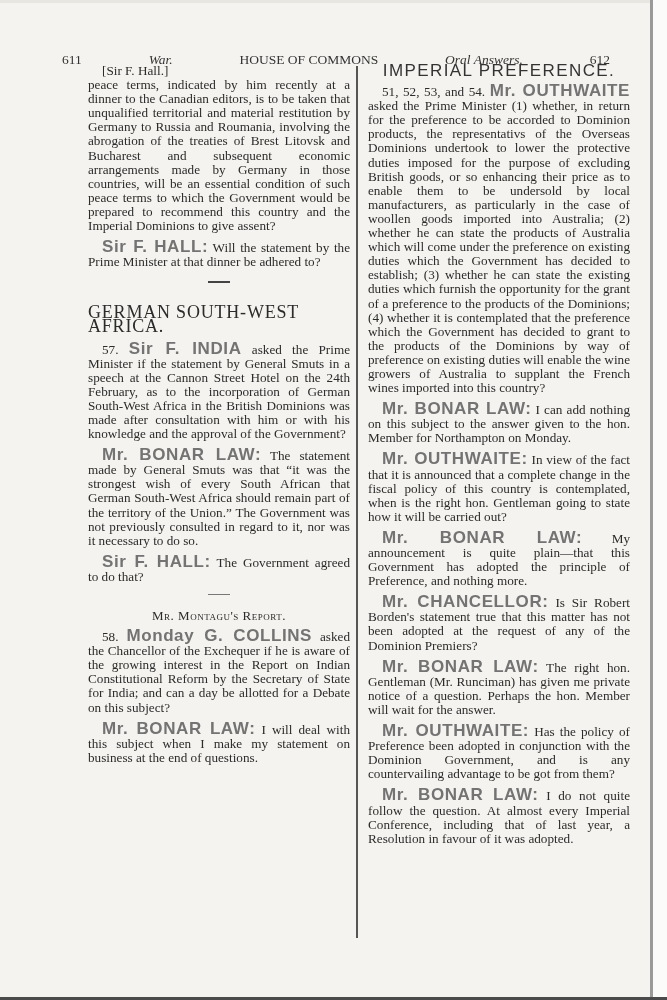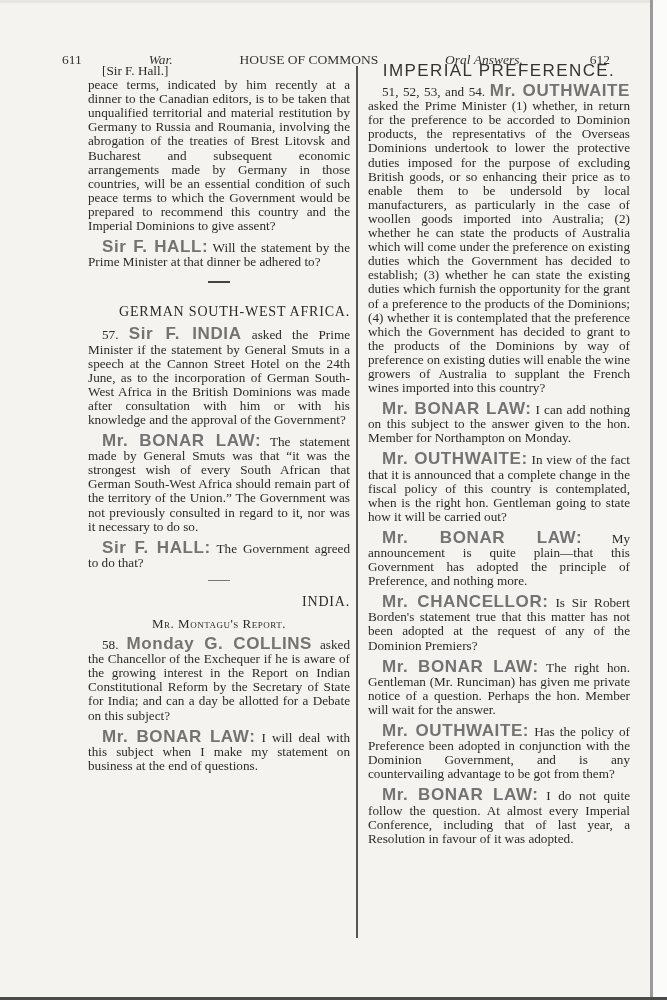--- a/index.html
+++ b/index.html
@@ -36,21 +36,21 @@
   }
 
   p { margin: 0 0 7px 0; text-indent: 14px; }
   p.noindent { text-indent: 0; }
   .speaker {
     font-family: "Liberation Sans", "DejaVu Sans", sans-serif;
     font-weight: bold; font-size: 17px; letter-spacing: 0.6px; color: #737373;
   }
   .sirhall-ref { text-indent: 14px; margin-bottom: 0; }
   .heading {
-    text-align: right; font-size: 14px; letter-spacing: 0.8px;
+    text-align: left; font-size: 18px; letter-spacing: 0.8px;
     margin: 10px 0 8px 0; text-indent: 0;
   }
   .heading-sans {
     text-align: center; font-family: "Liberation Sans", "DejaVu Sans", sans-serif;
     font-weight: normal; font-size: 17px; letter-spacing: 1.4px; color: #333;
     margin: 0 0 6px 0; text-indent: 0;
   }
   .subheading {
     text-align: center; font-variant: small-caps; font-size: 13px;
     letter-spacing: 0.5px; margin: 0 0 6px 0; text-indent: 0;
@@ -78,27 +78,26 @@
 
 <div class="col col-left">
   <p class="sirhall-ref">[Sir F. Hall.]</p>
   <p class="noindent">peace terms, indicated by him recently at a dinner to the Canadian editors, is to be taken that unqualified territorial and material restitution by Germany to Russia and Roumania, involving the abrogation of the treaties of Brest Litovsk and Bucharest and subsequent economic arrangements made by Germany in those countries, will be an essential condition of such peace terms to which the Government would be prepared to recommend this country and the Imperial Dominions to give assent?</p>
 
   <p><span class="speaker">Sir F. HALL:</span><span> Will the statement by the Prime Minister at that dinner be adhered to?</span></p>
 
   <div class="rule-short"></div>
 
   <p class="heading">GERMAN SOUTH-WEST AFRICA.</p>
-  <p><span>57.</span> <span class="speaker">Sir F. INDIA</span><span> asked the Prime Minister if the statement by General Smuts in a speech at the Cannon Street Hotel on the 24th June, as to the incorporation of German South-West Africa in the British Dominions was made after consultation with him or with his knowledge and the approval of the Government?</span></p>
+  <p><span>57.</span> <span class="speaker">Sir F. INDIA</span><span> asked the Prime Minister if the statement by General Smuts in a speech at the Cannon Street Hotel on the 24th February, as to the incorporation of German South-West Africa in the British Dominions was made after consultation with him or with his knowledge and the approval of the Government?</span></p>
   <p><span class="speaker">Mr. BONAR LAW:</span><span> The statement made by General Smuts was that “it was the strongest wish of every South African that German South-West Africa should remain part of the territory of the Union.” The Government was not previously consulted in regard to it, nor was it necessary to do so.</span></p>
   <p><span class="speaker">Sir F. HALL:</span><span> The Government agreed to do that?</span></p>
 
   <div class="rule-tiny"></div>
 
-  <p class="heading">INDIA.</p>
   <p class="subheading">Mr. Montagu's Report.</p>
   <p><span>58.</span> <span class="speaker">Monday G. COLLINS</span><span> asked the Chancellor of the Exchequer if he is aware of the growing interest in the Report on Indian Constitutional Reform by the Secretary of State for India; and can a day be allotted for a Debate on this subject?</span></p>
   <p><span class="speaker">Mr. BONAR LAW:</span><span> I will deal with this subject when I make my statement on business at the end of questions.</span></p>
 </div>
 
 <div class="col col-right">
   <p class="heading-sans">IMPERIAL PREFERENCE.</p>
   <p><span>51, 52, 53, and 54.</span> <span class="speaker">Mr. OUTHWAITE</span><span> asked the Prime Minister (1) whether, in return for the preference to be accorded to Dominion products, the representativs of the Overseas Dominions undertook to lower the protective duties imposed for the purpose of excluding British goods, or so enhancing their price as to enable them to be undersold by local manufacturers, as particularly in the case of woollen goods imported into Australia; (2) whether he can state the products of Australia which will come under the preference on existing duties which the Government has decided to establish; (3) whether he can state the existing duties which furnish the opportunity for the grant of a preference to the products of the Dominions; (4) whether it is contemplated that the preference which the Government has decided to grant to the products of the Dominions by way of preference on existing duties will enable the wine growers of Australia to supplant the French wines imported into this country?</span></p>
 
   <p><span class="speaker">Mr. BONAR LAW:</span><span> I can add nothing on this subject to the answer given to the hon. Member for Northampton on Monday.</span></p>

